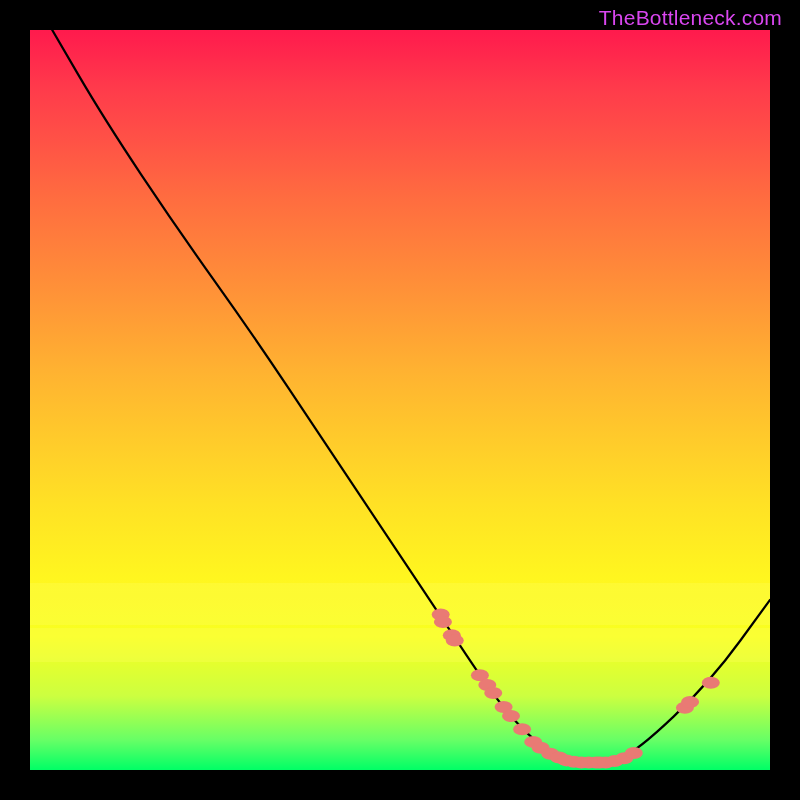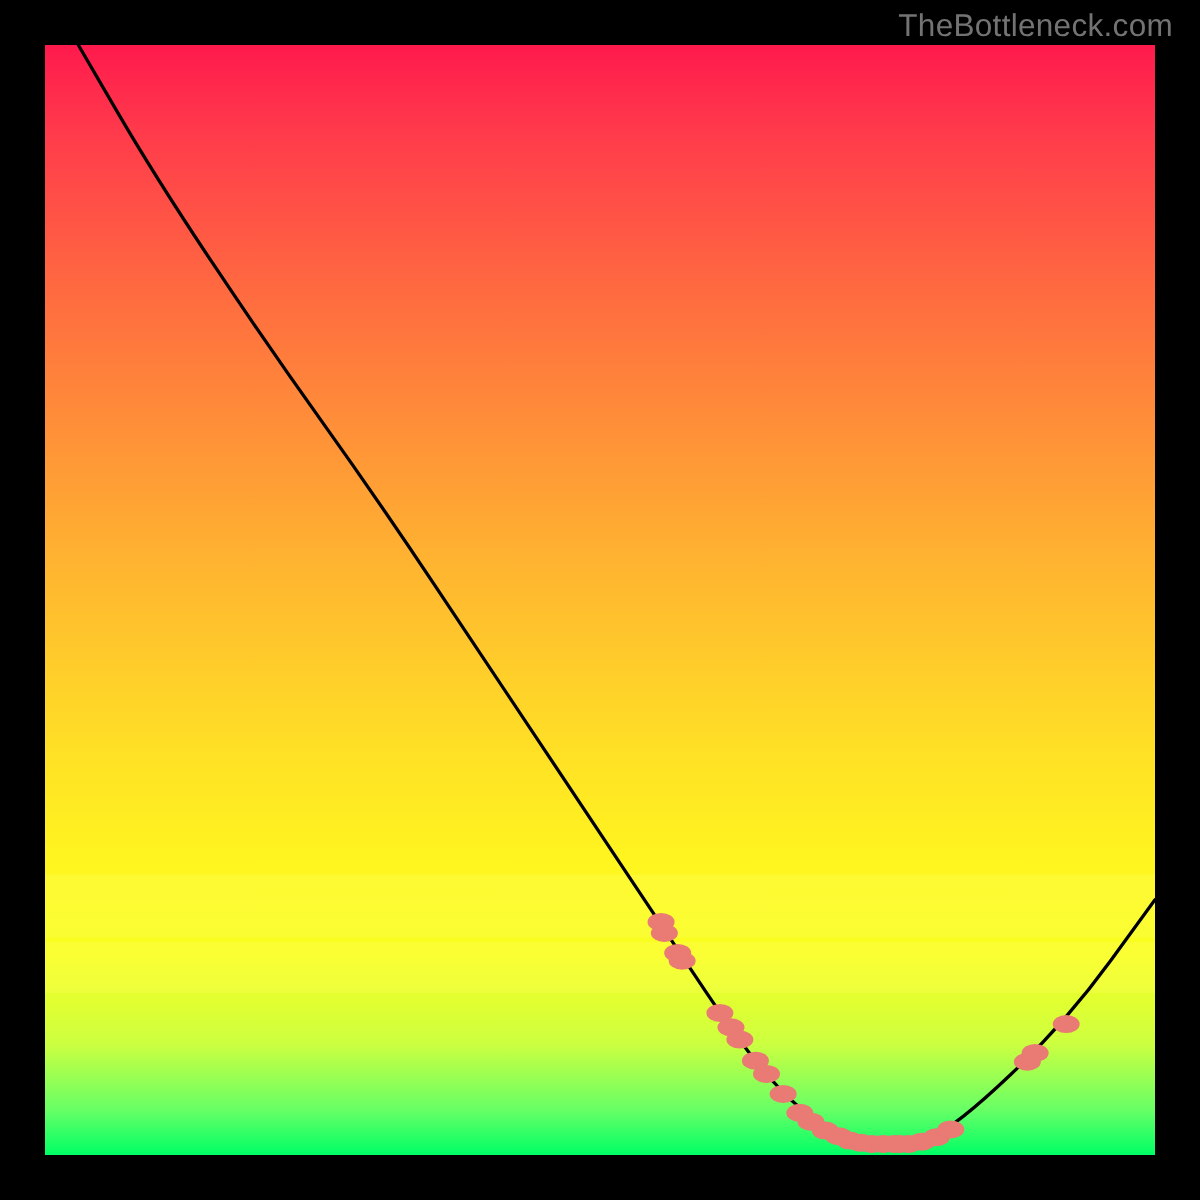--- a/index.html
+++ b/index.html
@@ -54,21 +54,21 @@
 
   .datapoint {
     fill: #e97a74;
     stroke: none;
   }
 
   .attribution {
     position: absolute;
     top: 6px;
     right: 18px;
-    color: #737373;
+    color: #d946ef;
     font-size: 21px;
     letter-spacing: 0.2px;
   }
 
   .yellow-band {
     position: absolute;
     left: 0;
     right: 0;
     background: rgba(255, 255, 102, 0.28);
   }

